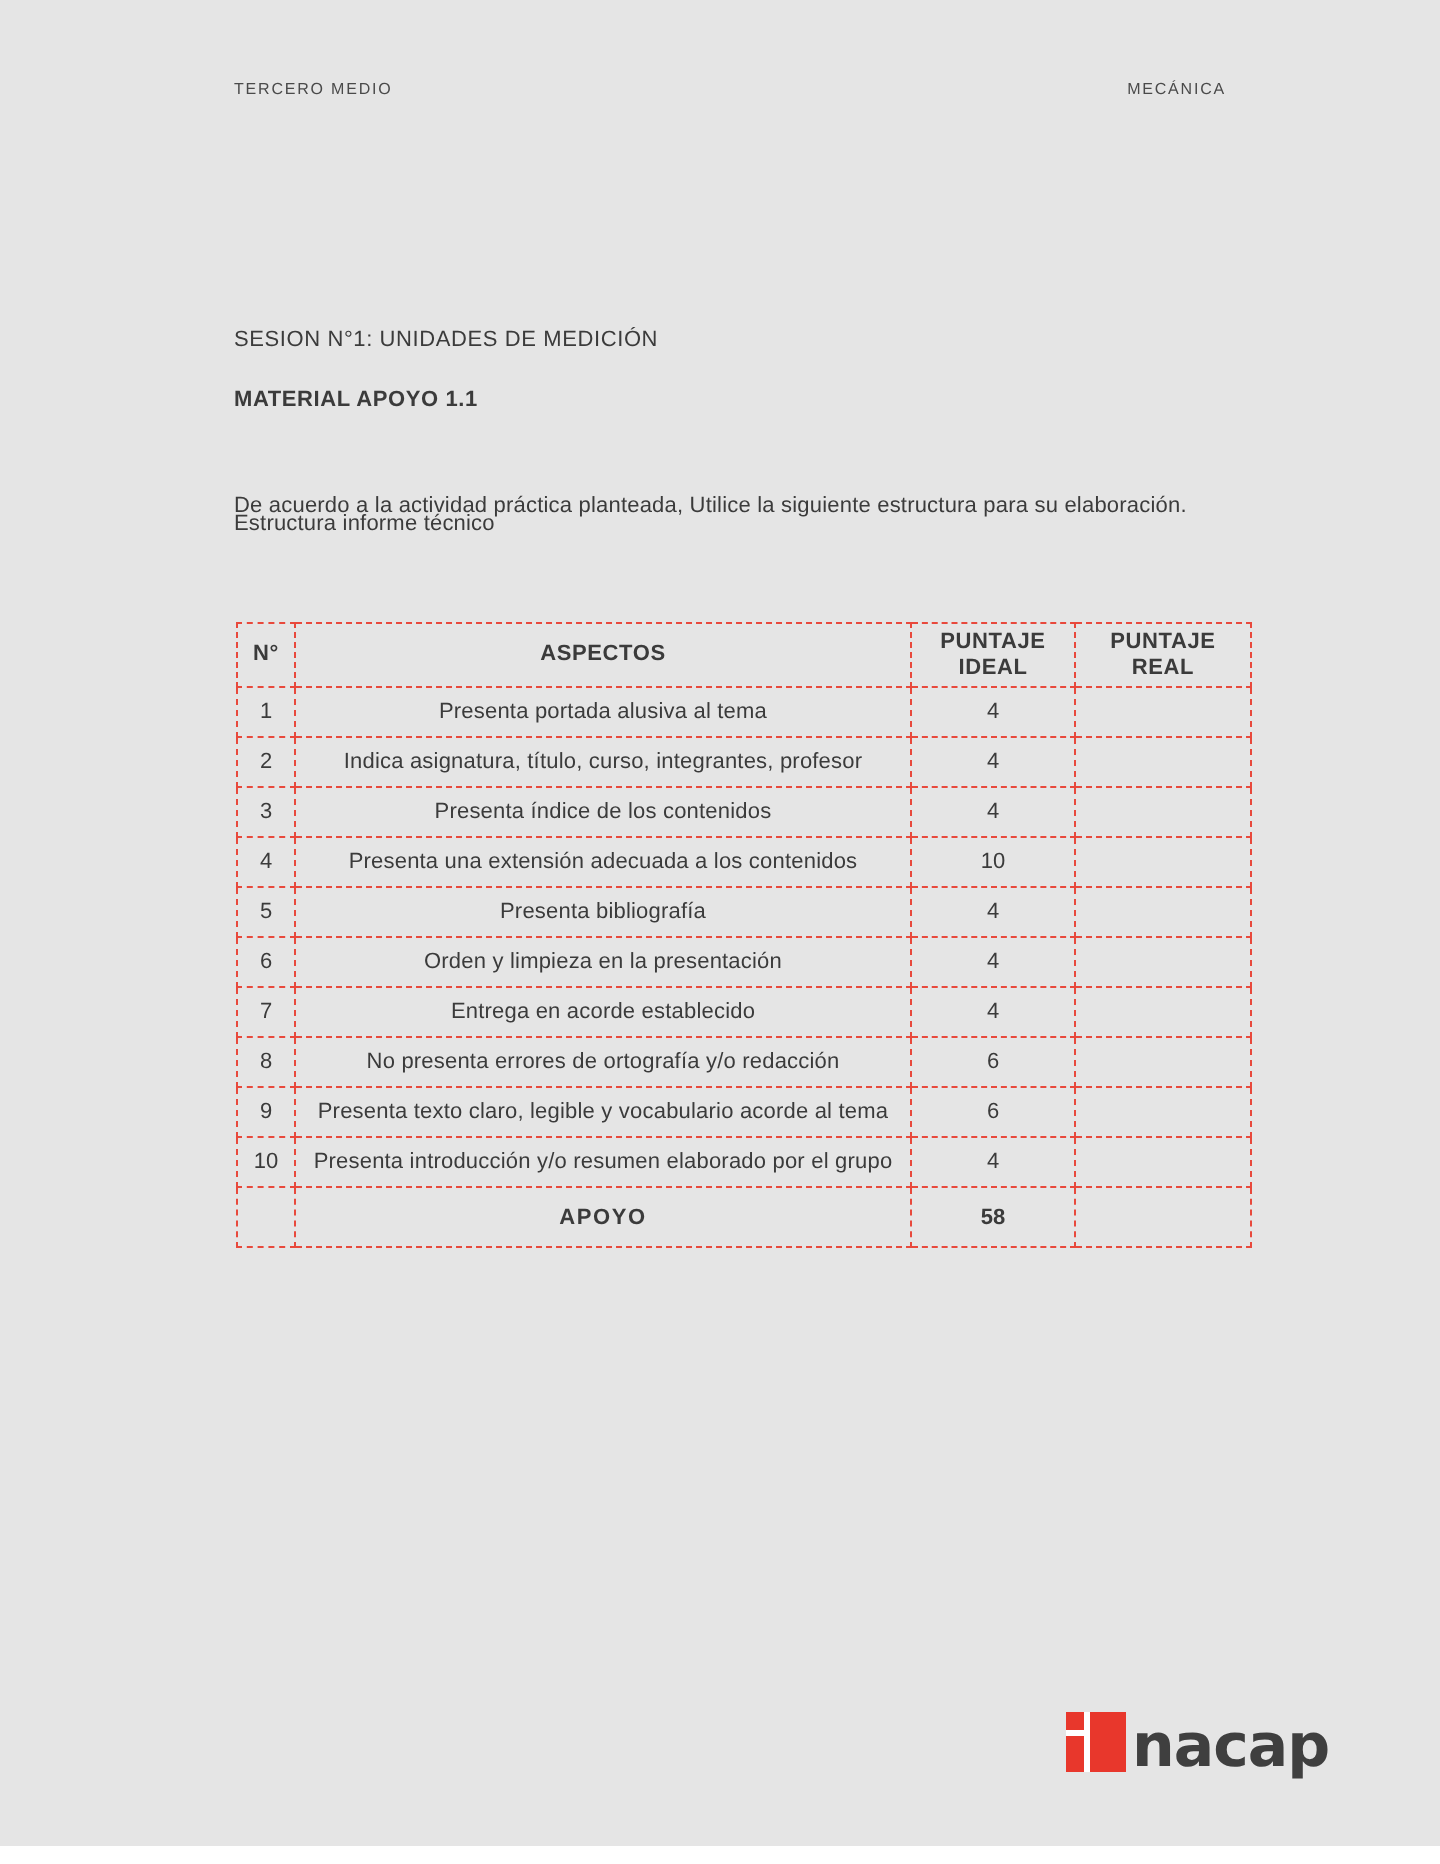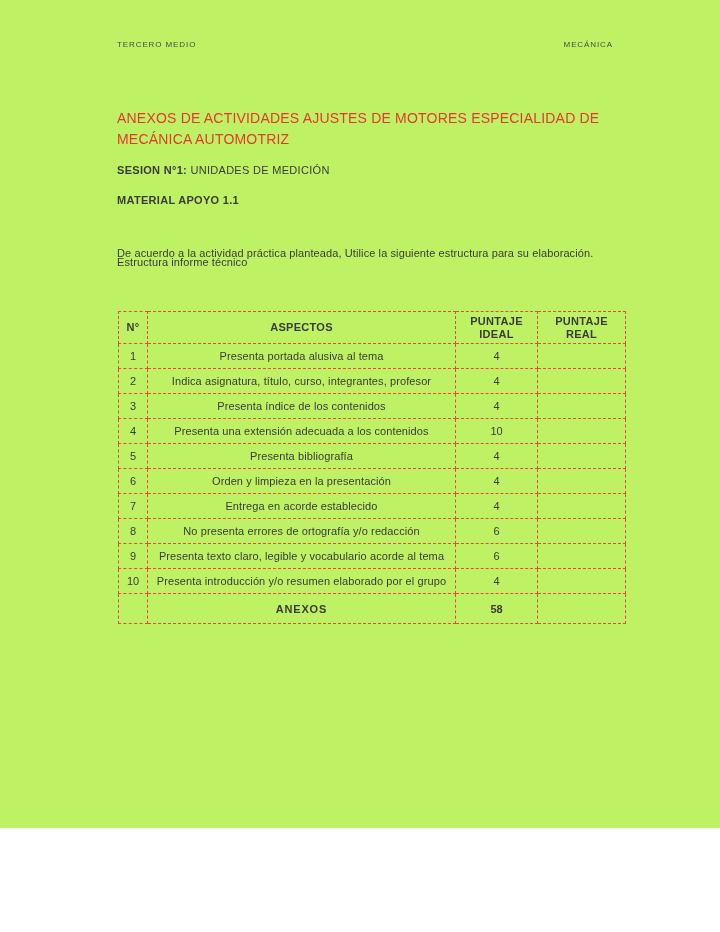--- a/index.html
+++ b/index.html
@@ -1,20 +1,20 @@
 <!DOCTYPE html>
 <html><head>
 <meta charset="utf-8">
 <style>
   html, body { margin: 0; padding: 0; background: #ffffff; }
   .page {
     position: relative;
     width: 720px;
-    height: 828px;
-    background: #bef264;
+    height: 923px;
+    background: #e5e5e5;
     font-family: "Liberation Sans", sans-serif;
     color: #3b3b3b;
     overflow: hidden;
   }
   .runhead {
     position: absolute;
     top: 40px;
     left: 117px;
     width: 496px;
     display: flex;
@@ -34,21 +34,21 @@
     font-weight: 500;
     letter-spacing: 0.2px;
   }
   .session-line {
     position: absolute;
     top: 164px;
     left: 117px;
     font-size: 11px;
     letter-spacing: 0.3px;
   }
-  .session-line .lbl { font-weight: 700; }
+  .session-line .lbl { font-weight: 400; }
   .material-line {
     position: absolute;
     top: 194px;
     left: 117px;
     font-size: 11px;
     font-weight: 700;
     letter-spacing: 0.3px;
   }
   .instruction-line {
     position: absolute;
@@ -135,21 +135,20 @@
 </head>
 <body>
 
 <div class="page">
 
   <div class="runhead">
     <span>TERCERO MEDIO</span>
     <span>MECÁNICA</span>
   </div>
 
-  <div class="doc-title">ANEXOS DE ACTIVIDADES AJUSTES DE MOTORES ESPECIALIDAD DE MECÁNICA AUTOMOTRIZ</div>
 
   <div class="session-line"><span class="lbl">SESION N°1:</span><span> UNIDADES DE MEDICIÓN</span></div>
 
   <div class="material-line">MATERIAL APOYO 1.1</div>
 
   <div class="instruction-line">De acuerdo a la actividad práctica planteada, Utilice la siguiente estructura para su elaboración.</div>
 
   <div class="subtitle-line">Estructura informe técnico</div>
 
   <table class="rubric">
@@ -228,21 +227,21 @@
         <tr>
           <td class="col-num">10</td>
           <td class="col-aspect">Presenta introducción y/o  resumen elaborado por el grupo</td>
           <td class="col-ideal">4</td>
           <td class="col-real"></td>
         </tr>
       </tbody>
     <tfoot>
       <tr class="total-row">
         <td class="col-num"></td>
-        <td class="col-aspect">ANEXOS</td>
+        <td class="col-aspect">APOYO</td>
         <td class="col-ideal">58</td>
         <td class="col-real"></td>
       </tr>
     </tfoot>
   </table>
 
   <div class="logo">
     <span class="logo-mark">
         <span class="lm-v"></span>
         <span class="lm-h"></span>

